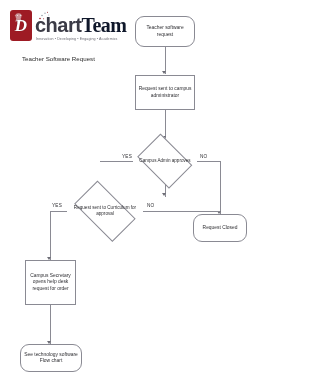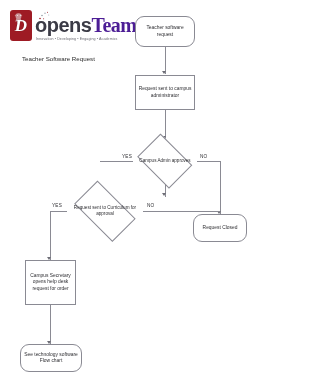--- a/index.html
+++ b/index.html
@@ -28,21 +28,21 @@
   .logo-bird{
     position:absolute;left:3px;top:2px;width:12px;height:14px;
     opacity:.85;
   }
   .wordmark{
     position:absolute;left:25px;top:6px;
     font-size:20px;font-weight:bold;letter-spacing:-.5px;
     line-height:20px;white-space:nowrap;
   }
   .wm-idea{color:#3b3b46;}
-  .wm-team{color:#4c1d95;font-family:"Liberation Serif",serif;}
+  .wm-team{color:#0f172a;font-family:"Liberation Serif",serif;}
   .sparks{position:absolute;left:27px;top:2px;width:14px;height:10px;}
   .tagline{
     position:absolute;left:26px;top:28px;
     font-size:3.6px;color:#6a6a72;letter-spacing:.1px;white-space:nowrap;
   }
   .subtitle{
     position:absolute;left:22px;top:55px;
     font-size:6.2px;color:#2b2b2b;white-space:nowrap;
   }
 
@@ -106,21 +106,21 @@
     <svg class="sparks" viewBox="0 0 14 10">
       <circle cx="3" cy="7.5" r=".8" fill="#9e1b24"></circle>
       <circle cx="5" cy="4.5" r=".7" fill="#7f8a96"></circle>
       <circle cx="8" cy="2.2" r=".6" fill="#7f8a96"></circle>
       <circle cx="10.5" cy="1.2" r=".5" fill="#9e1b24"></circle>
       <circle cx="6.6" cy="7.8" r=".5" fill="#9e1b24"></circle>
       <circle cx="11.8" cy="4.0" r=".45" fill="#7f8a96"></circle>
     </svg>
 
     <div class="wordmark">
-      <span class="wm-idea">opens</span><span class="wm-team">Team</span>
+      <span class="wm-idea">chart</span><span class="wm-team">Team</span>
     </div>
 
     <div class="tagline">Innovation • Developing • Engaging • Academics</div>
   </div>
 
   <div class="subtitle">Teacher Software Request</div>
 
   <div class="node term" style="left:135px;top:16px;width:60px;height:31px;">
     <span>Teacher software request</span>
   </div>

